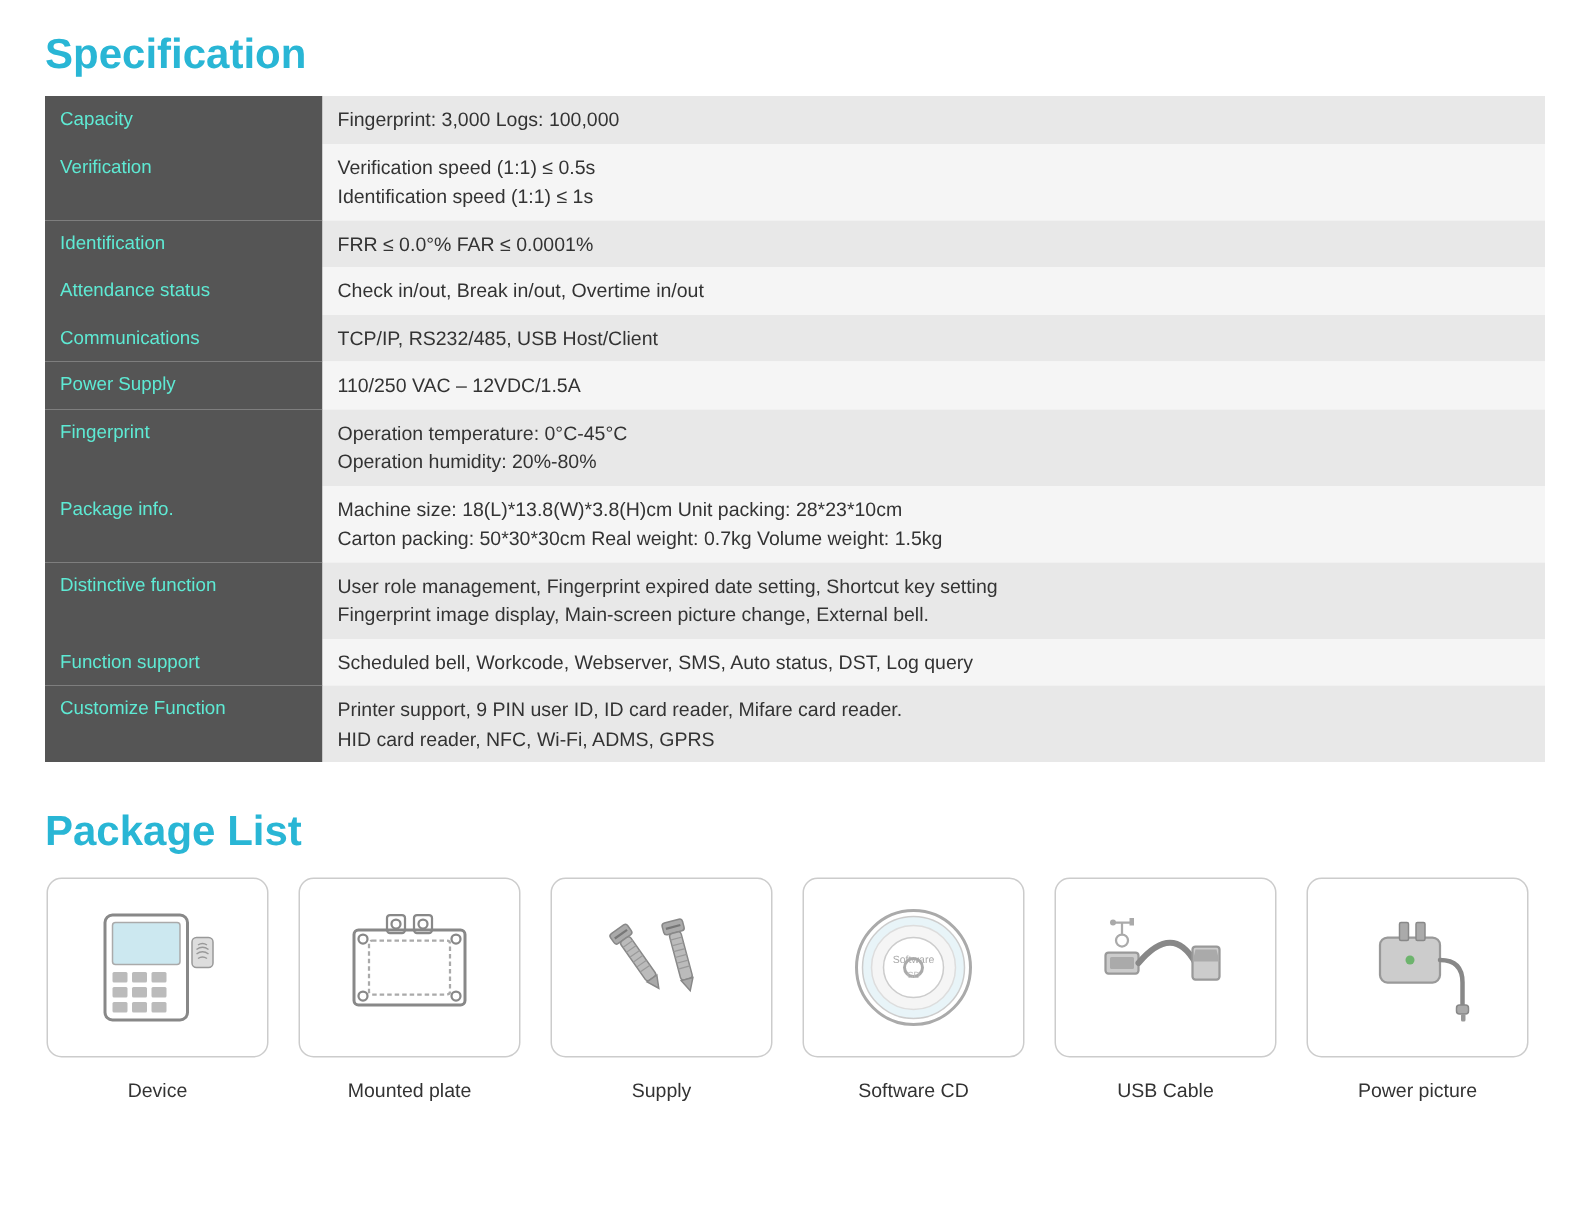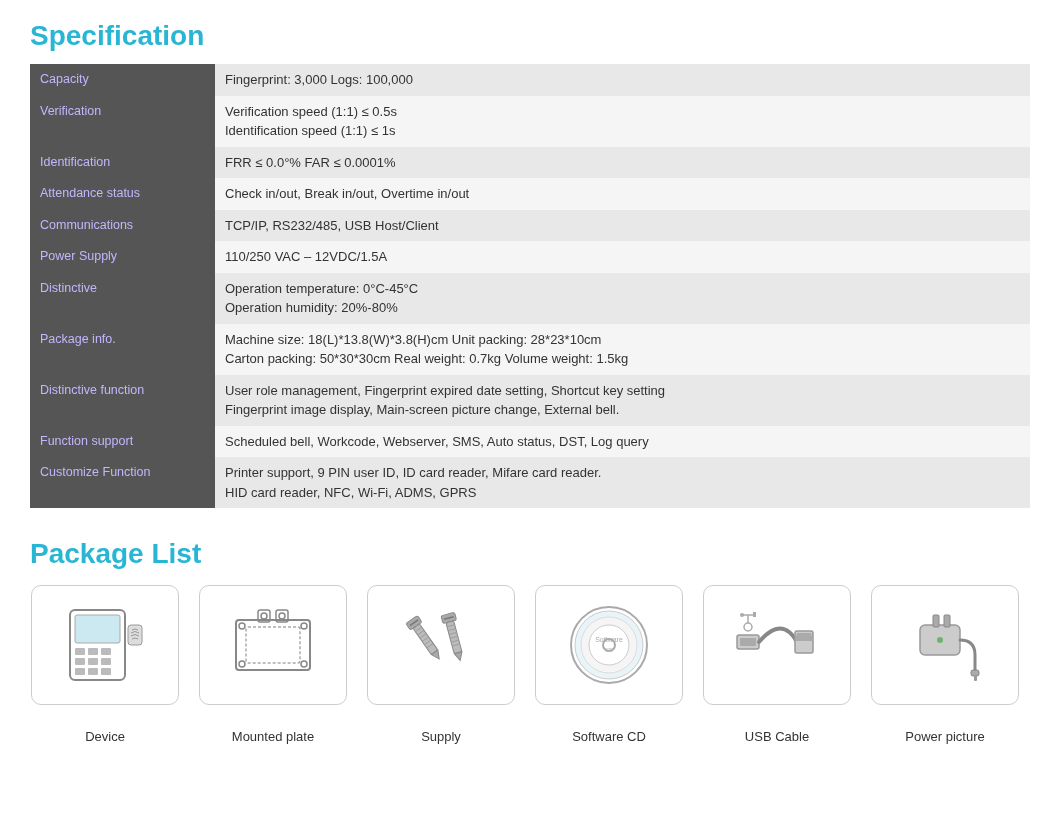--- a/index.html
+++ b/index.html
@@ -35,21 +35,21 @@
     }
 
     .spec-table td {
       padding: 6px 10px;
       vertical-align: top;
       line-height: 1.5;
     }
 
     .spec-table td.label {
       background: #555 !important;
-      color: #c4b5fd;
+      color: #5eead4;
       font-size: 12.5px;
       width: 185px;
       white-space: nowrap;
     }
 
     .spec-table td.value {
       font-size: 13px;
       color: #333;
       margin-left: 28px;
     }
@@ -63,21 +63,21 @@
       display: flex;
       gap: 18px;
       margin-top: 15px;
       justify-content: flex-start;
     }
 
     .package-item {
       display: flex;
       flex-direction: column;
       align-items: center;
-      gap: 24px;
+      gap: 14px;
       width: 150px;
     }
 
     .package-icon-box {
       width: 148px;
       height: 120px;
       border: 1px solid #ccc;
       border-radius: 10px;
       display: flex;
       align-items: center;
@@ -122,21 +122,21 @@
       </tr>
       <tr>
         <td class="label">Communications</td>
         <td class="value">TCP/IP, RS232/485, USB Host/Client</td>
       </tr>
       <tr>
         <td class="label">Power Supply</td>
         <td class="value">110/250 VAC – 12VDC/1.5A</td>
       </tr>
       <tr>
-        <td class="label">Distinctive</td>
+        <td class="label">Fingerprint</td>
         <td class="value">Operation temperature: 0°C-45°C<br>Operation humidity: 20%-80%</td>
       </tr>
       <tr>
         <td class="label">Package info.</td>
         <td class="value">Machine size: 18(L)*13.8(W)*3.8(H)cm      Unit packing: 28*23*10cm<br>Carton packing: 50*30*30cm    Real weight: 0.7kg    Volume weight: 1.5kg</td>
       </tr>
       <tr>
         <td class="label">Distinctive function</td>
         <td class="value">User role management, Fingerprint expired date setting, Shortcut key setting<br>Fingerprint image display, Main-screen picture change, External bell.</td>
       </tr>

